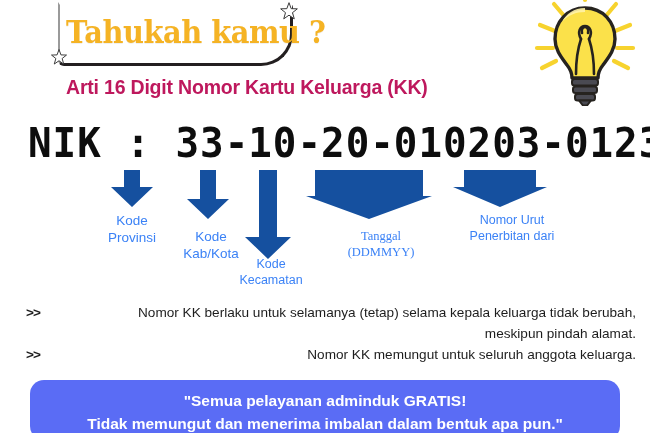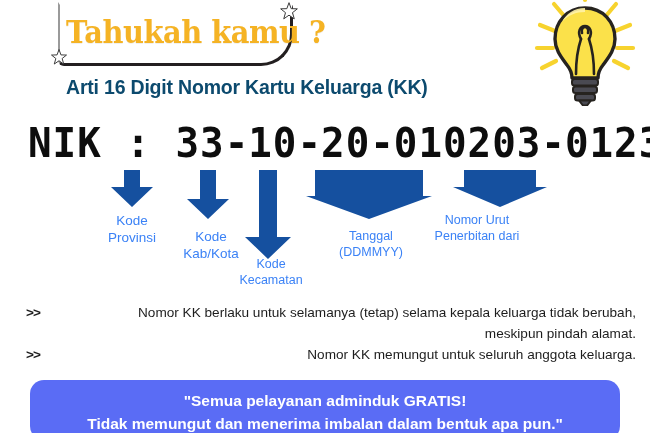--- a/index.html
+++ b/index.html
@@ -38,21 +38,21 @@
     white-space:nowrap;
     transform:scaleX(0.93);
     transform-origin:left center;
     text-shadow:0 1px 0 rgba(0,0,0,0.06);
   }
   .star{position:absolute;color:#fff;}
   .star svg{display:block;}
 
   .subtitle{
     position:absolute;left:66px;top:76px;
-    font-size:19.5px;font-weight:bold;color:#0c4a6e;
+    font-size:19.5px;font-weight:bold;color:#be185d;
     letter-spacing:-0.2px;white-space:nowrap;
     font-family:"Liberation Sans", sans-serif;
   }
 
   
   .bulb{position:absolute;left:524px;top:-2px;width:122px;height:108px;}
 
   
   .nik{
     position:absolute;left:28px;top:120px;
@@ -198,26 +198,26 @@
   <div class="cap" style="left:172px;top:228px;width:78px;">
     <div>Kode</div>
     <div>Kab/Kota</div>
   </div>
 
   <div class="cap small" style="left:228px;top:256px;width:86px;">
     <div>Kode</div>
     <div>Kecamatan</div>
   </div>
 
-  <div class="cap small" style="left:320px;top:228px;width:102px;">
+  <div class="cap small" style="left:330px;top:228px;width:102px;font-family:Liberation Serif, serif;">
     <div>Tanggal</div>
     <div>(DDMMYY)</div>
   </div>
 
-  <div class="cap small" style="left:424px;top:212px;width:106px;">
+  <div class="cap small" style="left:459px;top:212px;width:106px;">
     <div>Nomor Urut</div>
     <div>Penerbitan dari</div>
   </div>
 
   <div class="bullets">
     <div class="bullet">
       <span class="chev">&gt;&gt;</span>
       <span class="btxt">
         <span>Nomor KK berlaku untuk selamanya (tetap) selama kepala keluarga tidak berubah,</span>
         <span class="cont">meskipun pindah alamat.</span>

